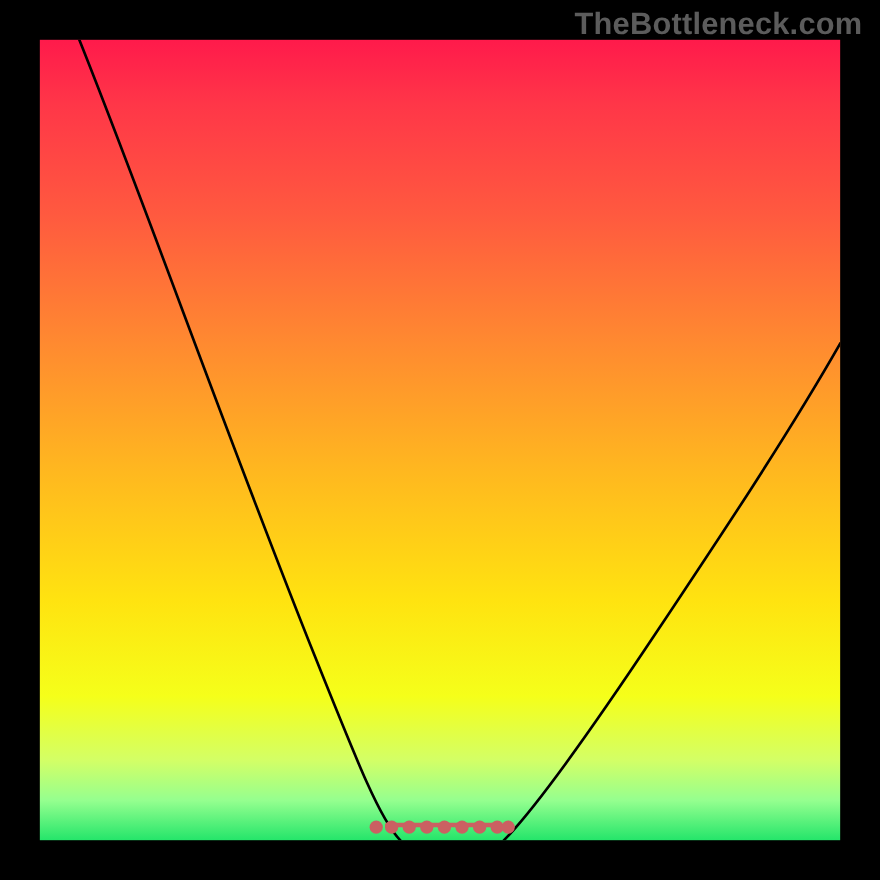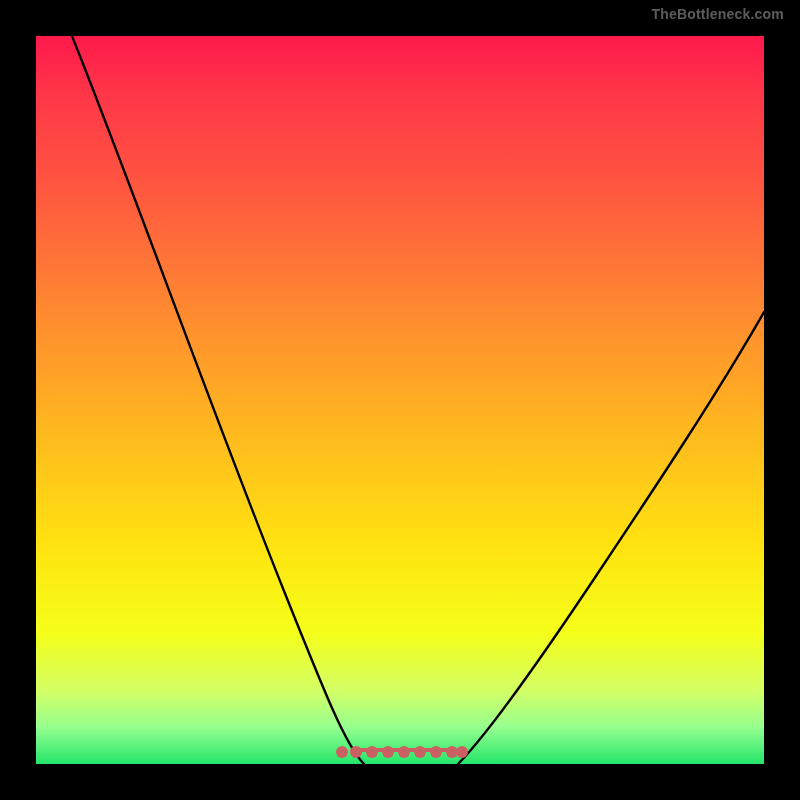--- a/index.html
+++ b/index.html
@@ -17,21 +17,21 @@
     top: 0;
     width: 800px;
     height: 800px;
     background: #000000;
   }
   .watermark {
     position: absolute;
     top: 6px;
     right: 16px;
     color: #5c5c5c;
-    font-size: 14px;
+    font-size: 28px;
     font-weight: 600;
     letter-spacing: 0.2px;
     z-index: 40;
   }
   .plot-area {
     position: absolute;
     left: 36px;
     top: 36px;
     width: 728px;
     height: 728px;

